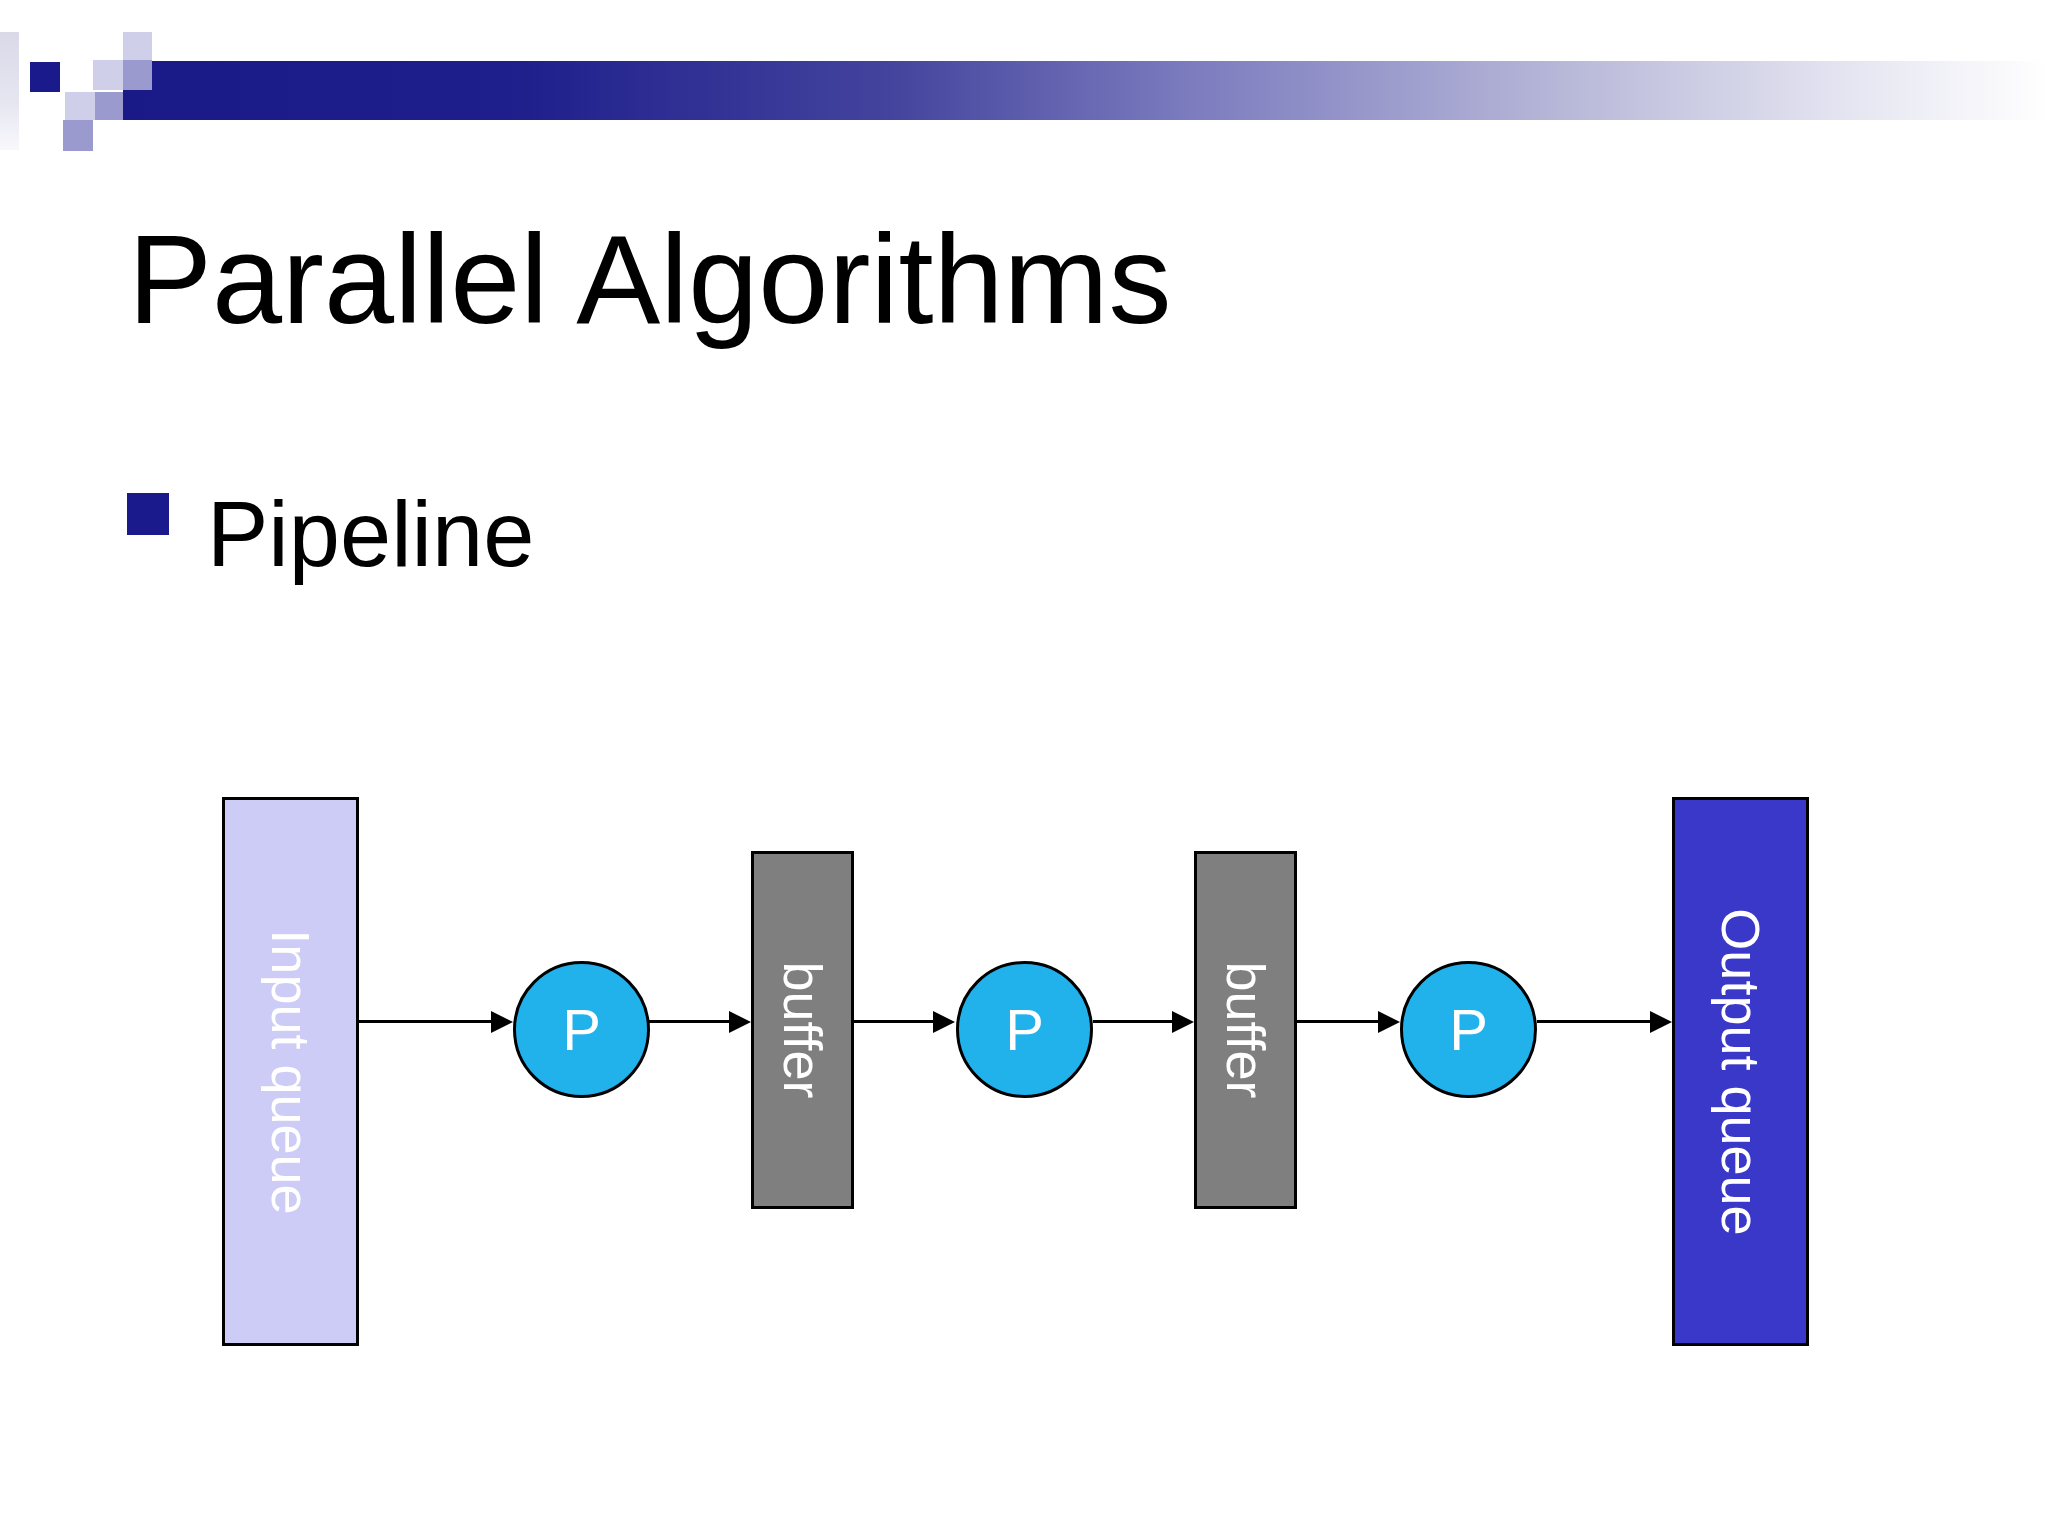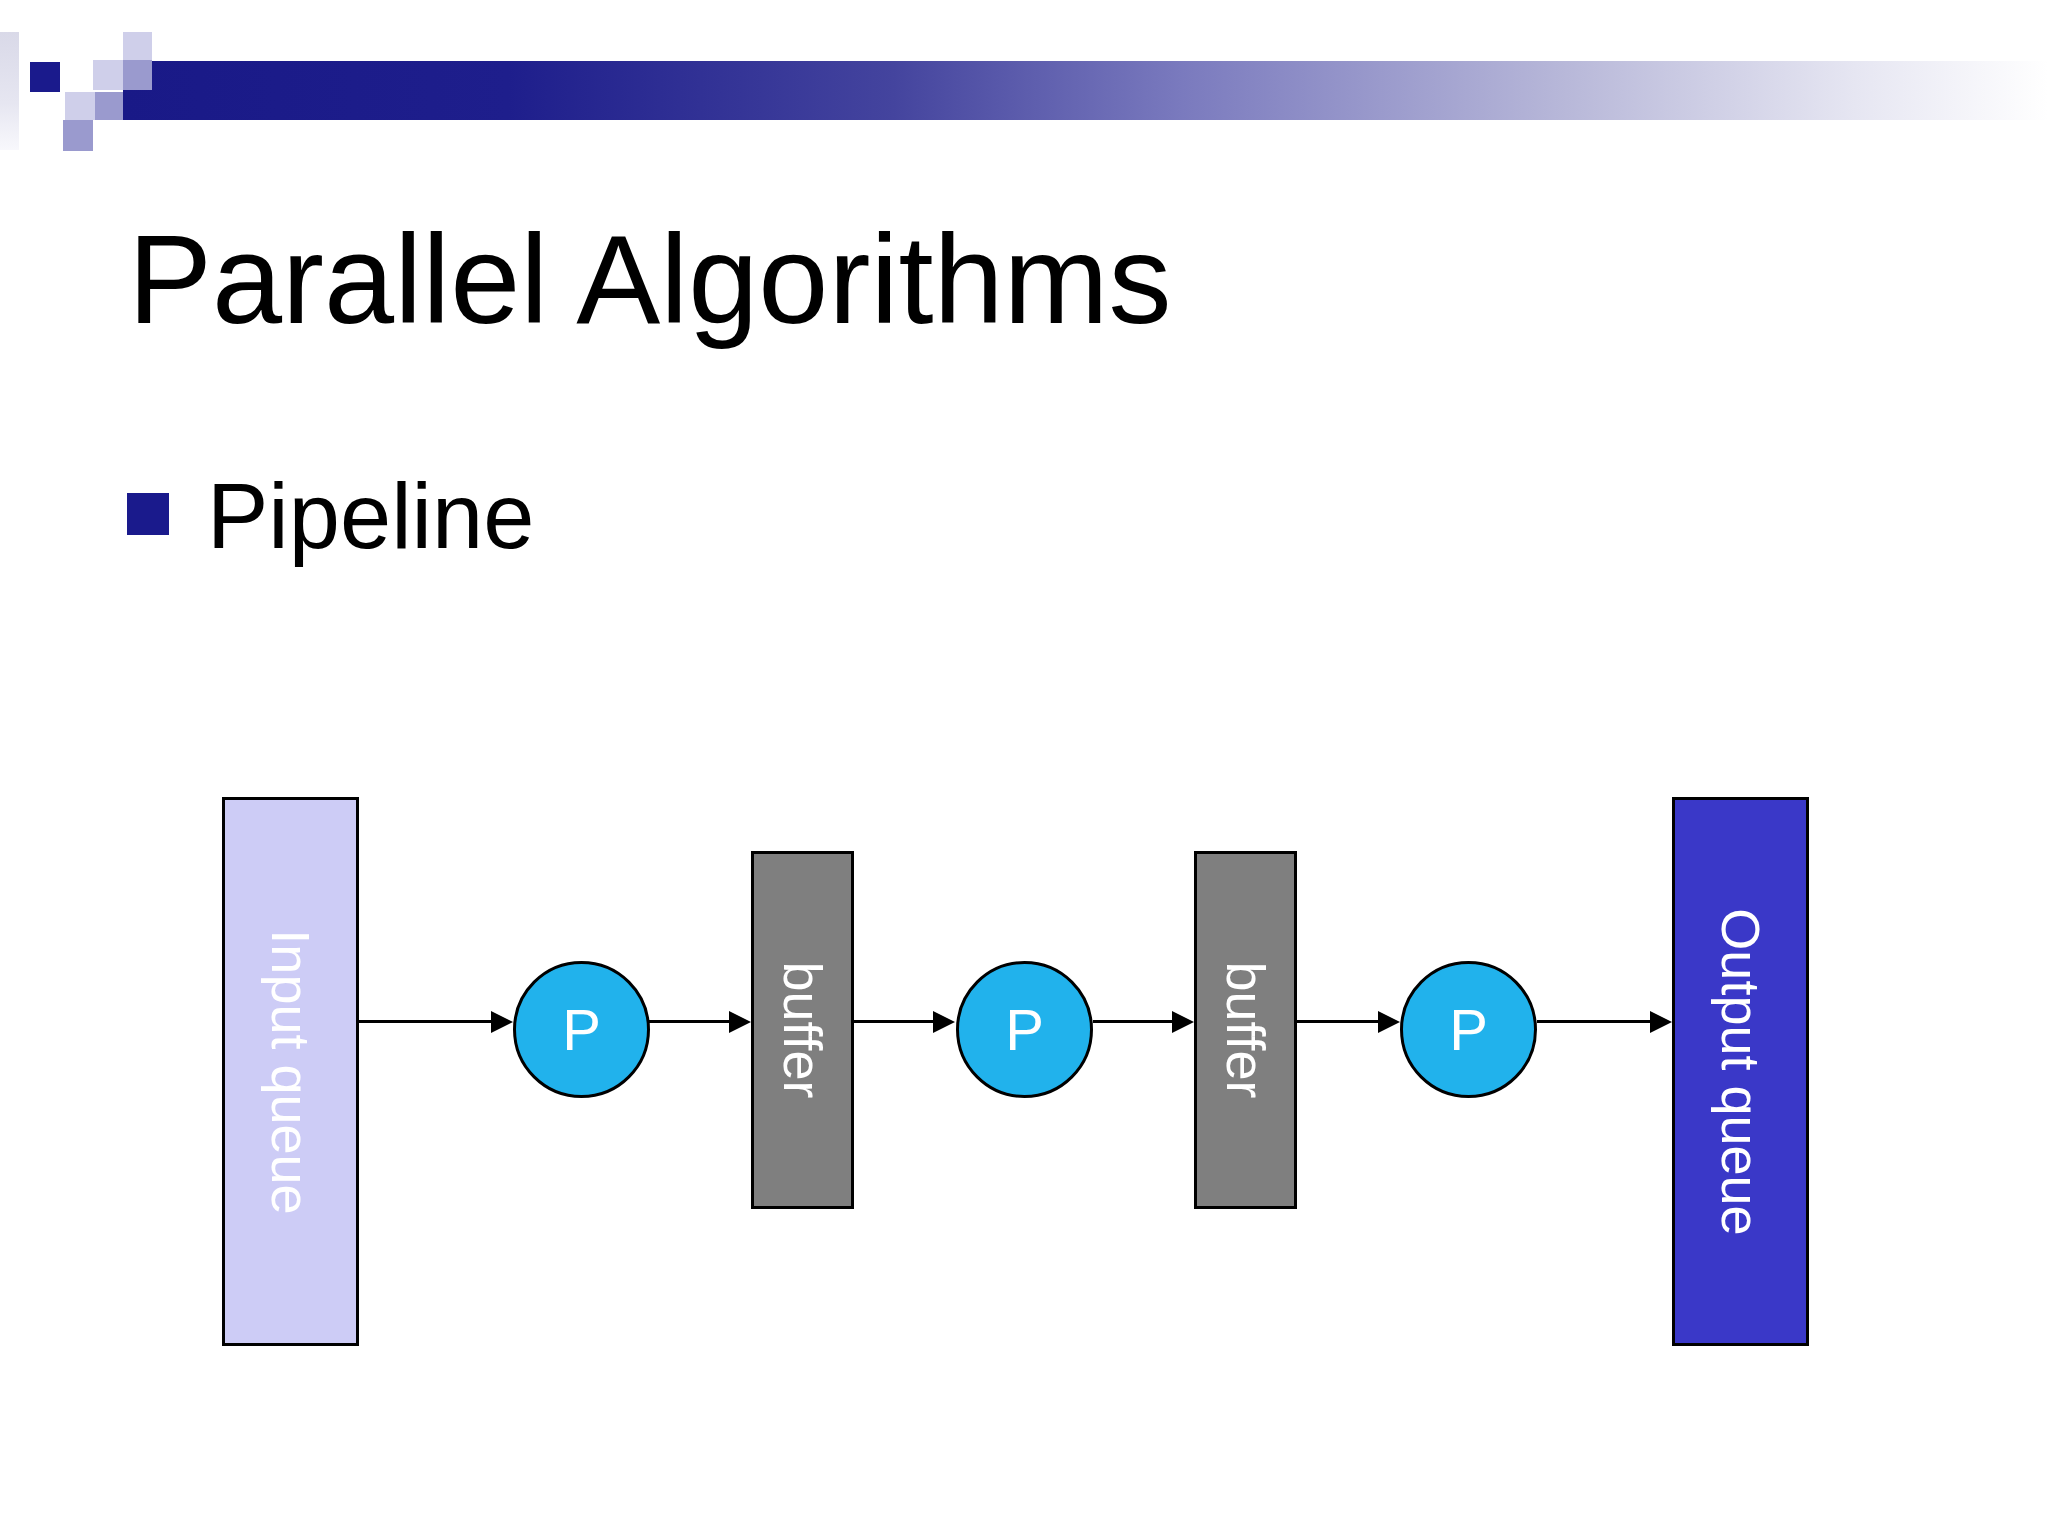--- a/index.html
+++ b/index.html
@@ -30,21 +30,21 @@
   .title{
     position:absolute;left:128px;top:185px;
     font-size:126px;line-height:1;color:#000000;
     white-space:nowrap;
   }
   .bullet-square{
     position:absolute;left:127px;top:461px;width:42px;height:42px;
     background:#1A1A8C;
   }
   .bullet-text{
-    position:absolute;left:207px;top:438px;
+    position:absolute;left:207px;top:456px;
     font-size:92px;line-height:1;color:#000000;white-space:nowrap;
   }
   
   .node{
     position:absolute;display:flex;align-items:center;justify-content:center;
     box-sizing:border-box;border:3px solid #000000;
   }
   .queue{width:137px;height:549px;}
   .queue.input{left:222px;top:765px;background:#CDCCF6;}
   .queue.output{left:1672px;top:765px;background:#3A38C8;}

